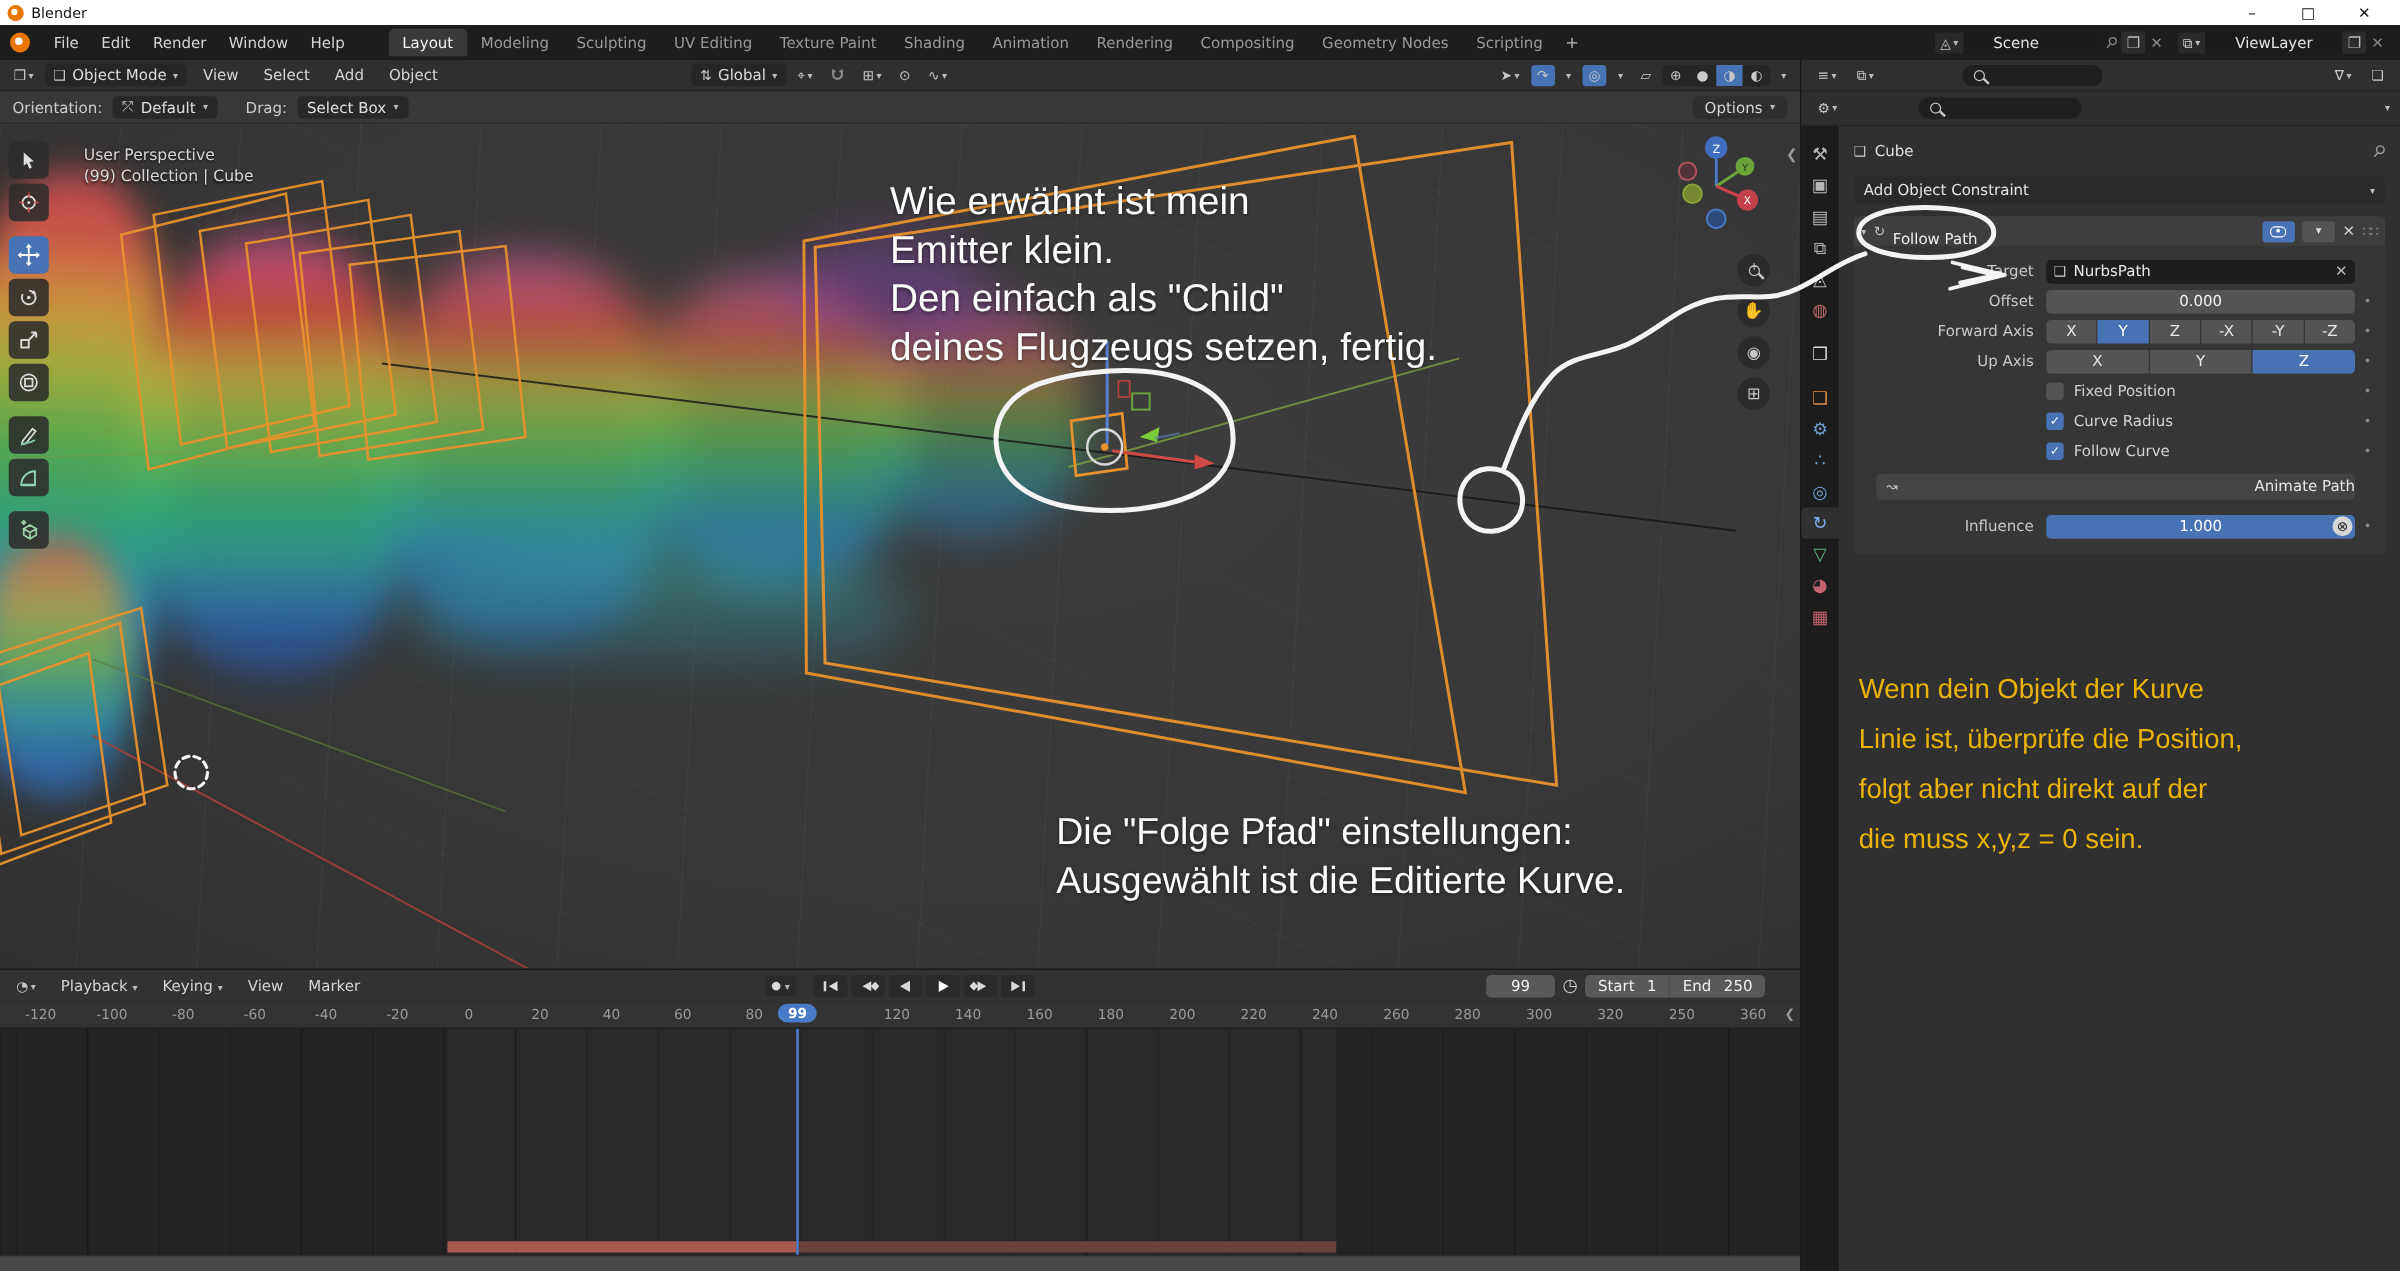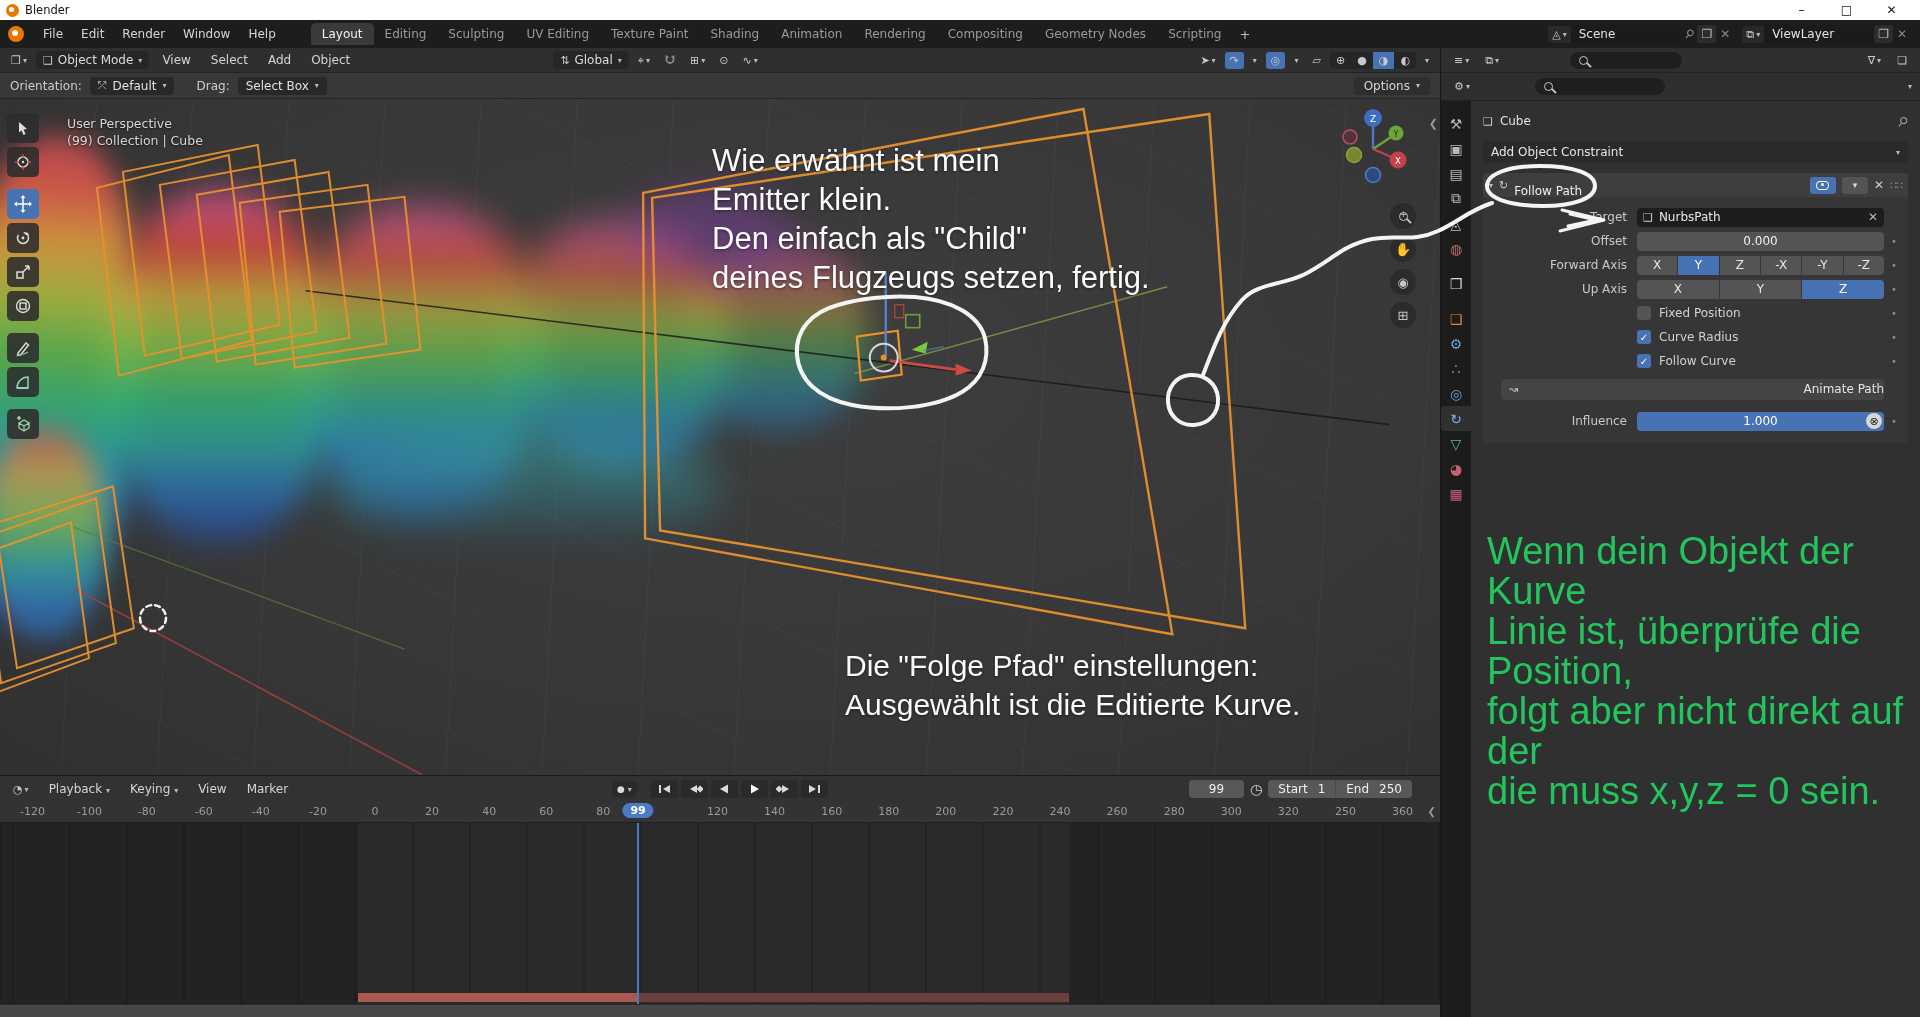--- a/index.html
+++ b/index.html
@@ -21,21 +21,21 @@
   .topbar .blogo2 { width:16px; height:16px; border-radius:50%; background:#ea7600; position:relative; margin-right:10px; flex:none; }
   .topbar .blogo2::after { content:""; position:absolute; left:4px; top:4px; width:6px; height:6px; border-radius:50%; background:#fff; }
   .menuitem { padding:3px 9px; color:#d5d5d5; border-radius:4px; }
   .wstabs { display:flex; margin-left:26px; align-items:center; }
   .wstab { padding:4px 11px; color:#9a9a9a; border-radius:5px 5px 0 0; white-space:nowrap; }
   .wstab.active { background:#3a3a3a; color:#f0f0f0; }
   .wstab.addtab { color:#bbb; font-size:13px; padding:4px 7px; }
   .topbar-right { margin-left:auto; display:flex; align-items:center; gap:6px; }
   .idblock { display:flex; align-items:center; background:#1d1d1d; border:1px solid #0000; }
   .idblock .icbtn { background:#292929; border-radius:3px 0 0 3px; padding:2px 4px; display:flex; align-items:center; gap:2px; }
-  .idblock .idname { background:#1b1b1b; padding:2px 8px; min-width:110px; color:#e3e3e3; }
+  .idblock .idname { background:#1b1b1b; padding:2px 24px; min-width:110px; color:#e3e3e3; }
   .smallbtn { padding:2px 4px; color:#bdbdbd; background:#2c2c2c; border-radius:2px; }
   .smallbtn.ghost { background:transparent; color:#8a8a8a; }
   .chev { font-size:8px; color:#bbb; }
 
   
   .main { flex:1; display:flex; min-height:0; }
   .leftcol { width:1440px; display:flex; flex-direction:column; flex:none; }
   .rightcol { width:480px; display:flex; flex-direction:column; flex:none; border-left:1px solid #161616; }
 
   
@@ -134,21 +134,21 @@
   .seggrp { flex:1; display:flex; gap:1px; border-radius:4px; overflow:hidden; }
   .seggrp .seg { flex:1; background:#545454; height:19px; display:flex; align-items:center; justify-content:center; color:#e8e8e8; }
   .seggrp .seg.on { background:#4772b3; color:#fff; }
   .cbx { width:14px; height:14px; border-radius:3px; background:#545454; margin-right:8px; display:flex; align-items:center; justify-content:center; font-size:10px; color:#fff; flex:none; }
   .cbx.checked { background:#4772b3; }
   .animbtn { flex:1; background:#444444; border-radius:4px; height:21px; display:flex; align-items:center; padding:0 8px; color:#e5e5e5; position:relative; }
   .animbtn .albl { position:absolute; left:0; right:0; text-align:right; }
   .infl-slider { flex:1; background:#4772b3; border-radius:4px; height:19px; display:flex; align-items:center; justify-content:center; color:#fff; position:relative; }
   .infl-x { position:absolute; right:2px; top:1.5px; width:16px; height:16px; border-radius:50%; background:#d6d6d6; color:#222;
     display:flex; align-items:center; justify-content:center; font-size:11px; }
-  .propsnote { margin-top:88px; color:#22c55e; font-family:"Liberation Sans","DejaVu Sans",sans-serif; font-size:38px; line-height:40px; padding-left:4px; }
+  .propsnote { margin-top:88px; color:#eab308; font-family:"Liberation Sans","DejaVu Sans",sans-serif; font-size:22px; line-height:40px; padding-left:4px; }
 
   svg.overlay { position:absolute; inset:0; width:100%; height:100%; pointer-events:none; }
   .anno-svg { position:absolute; left:0; top:0; width:1920px; height:1017px; pointer-events:none; z-index:50; }
 </style>
 </head>
 <body>
 
 <div class="app">
 
   <div class="titlebar">
@@ -165,21 +165,21 @@
     <span class="blogo2"></span>
     <div id="topMenus" style="display:flex">
         <span class="menuitem">File</span>
         <span class="menuitem">Edit</span>
         <span class="menuitem">Render</span>
         <span class="menuitem">Window</span>
         <span class="menuitem">Help</span>
       </div>
     <div id="wsTabs" class="wstabs">
         <span class="wstab active">Layout</span>
-        <span class="wstab">Editing</span>
+        <span class="wstab">Modeling</span>
         <span class="wstab">Sculpting</span>
         <span class="wstab">UV Editing</span>
         <span class="wstab">Texture Paint</span>
         <span class="wstab">Shading</span>
         <span class="wstab">Animation</span>
         <span class="wstab">Rendering</span>
         <span class="wstab">Compositing</span>
         <span class="wstab">Geometry Nodes</span>
         <span class="wstab">Scripting</span>
         <span class="wstab addtab">+</span>

